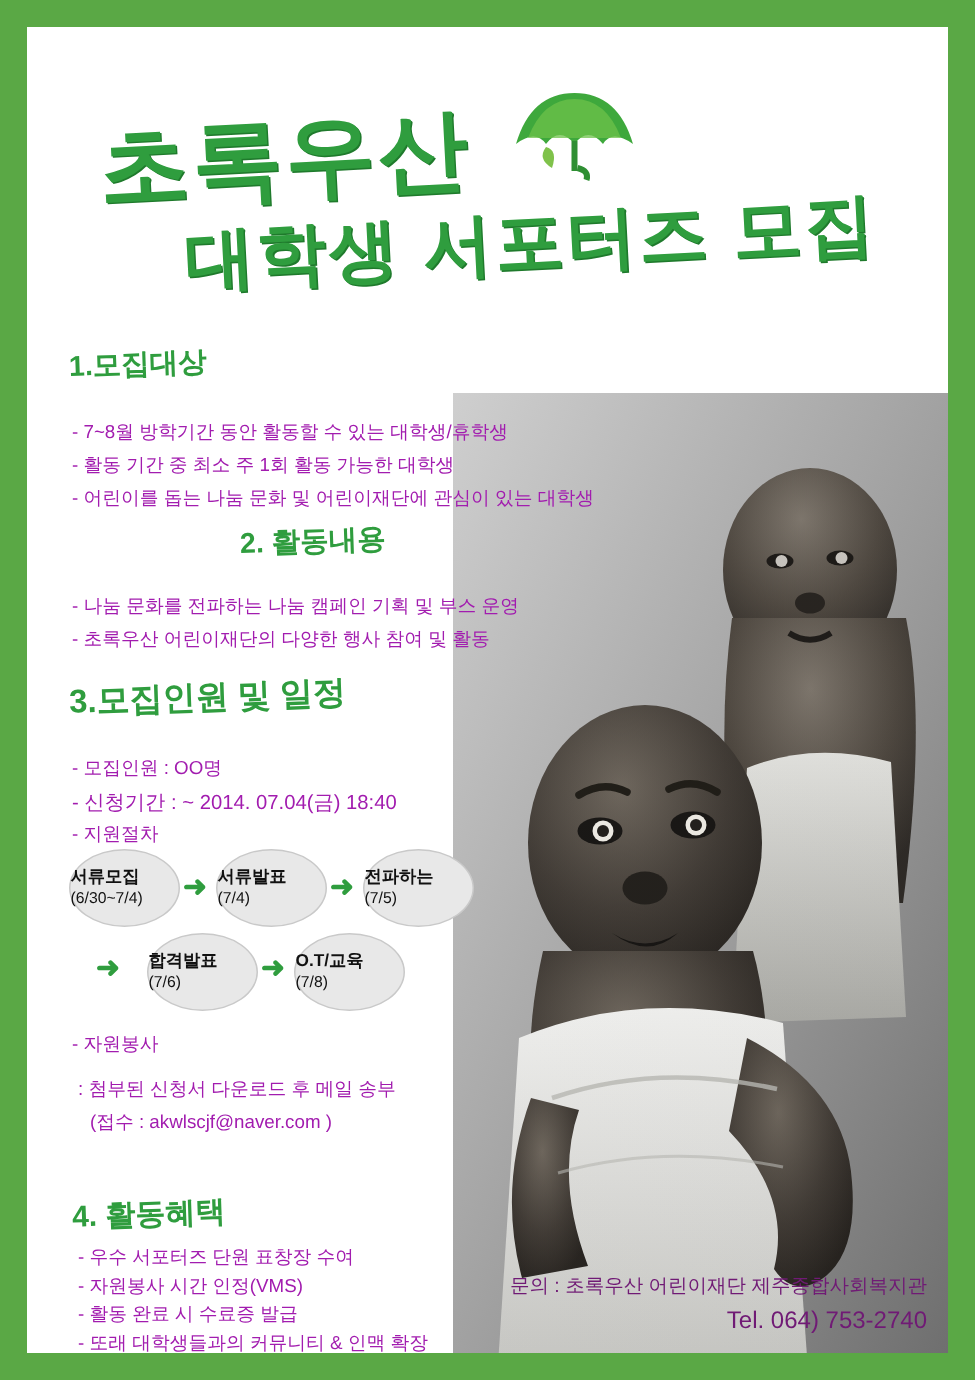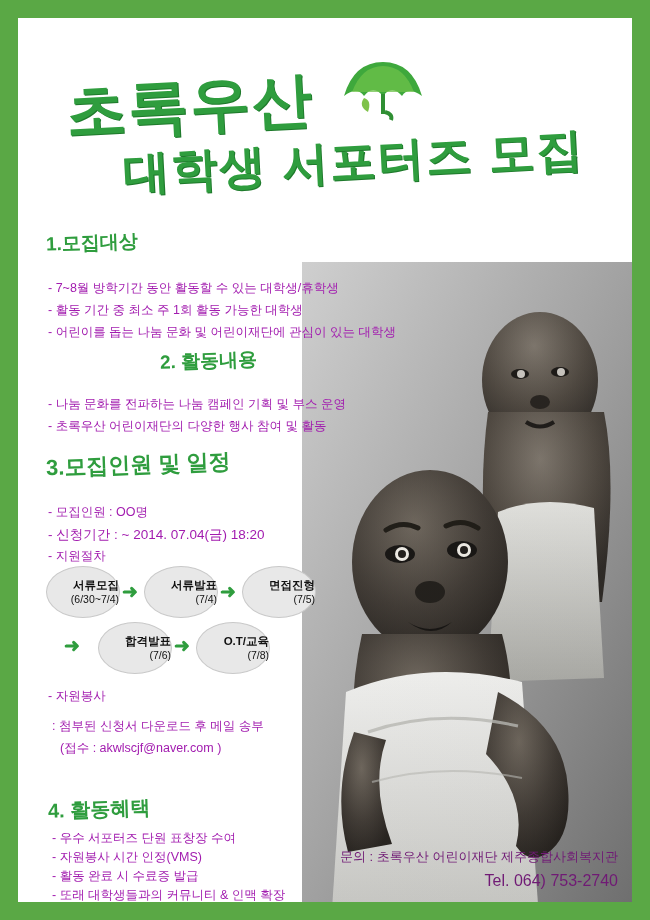--- a/index.html
+++ b/index.html
@@ -80,21 +80,21 @@
     position:absolute;
     background:#e8e8e8;
     border:1px solid #c9c9c9;
     border-radius:50%;
     text-align:center;
     color:#111;
     font-size:11px;
     line-height:1.25;
     display:flex;
     flex-direction:column;
-    align-items:flex-end;
+    align-items:flex-start;
     justify-content:center;
   }
   .ell b{font-weight:bold;font-size:11.5px;}
   .ell span{font-size:10.5px;}
   .arrow{
     position:absolute;
     color:#2f9d3e;
     font-size:19px;
     font-weight:bold;
     line-height:1;
@@ -198,35 +198,35 @@
   <div class="body-line" style="left:30px;top:262px;">- 7~8월 방학기간 동안 활동할 수 있는 대학생/휴학생</div>
   <div class="body-line" style="left:30px;top:284px;">- 활동 기간 중 최소 주 1회 활동 가능한 대학생</div>
   <div class="body-line" style="left:30px;top:306px;">- 어린이를 돕는 나눔 문화 및 어린이재단에 관심이 있는 대학생</div>
 
   <div class="sec-head h2">2. 활동내용</div>
   <div class="body-line" style="left:30px;top:378px;">- 나눔 문화를 전파하는 나눔 캠페인 기획 및 부스 운영</div>
   <div class="body-line" style="left:30px;top:400px;">- 초록우산 어린이재단의 다양한 행사 참여 및 활동</div>
 
   <div class="sec-head h3">3.모집인원 및 일정</div>
   <div class="body-line" style="left:30px;top:486px;">- 모집인원 : OO명</div>
-  <div class="body-line" style="left:30px;top:508px;font-size:13.5px;">- 신청기간 : ~ 2014. 07.04(금) 18:20</div>
+  <div class="body-line" style="left:30px;top:508px;font-size:13.5px;">- 신청기간 : ~ 2014. 07.04(금) 18:40</div>
   <div class="body-line" style="left:30px;top:530px;">- 지원절차</div>
 
   <div class="ell" style="left:28px;top:548px;width:72px;height:50px;">
     <b>서류모집</b>
     <span>(6/30~7/4)</span>
   </div>
   <div class="arrow" style="left:104px;top:564px;">➜</div>
   <div class="ell" style="left:126px;top:548px;width:72px;height:50px;">
     <b>서류발표</b>
     <span>(7/4)</span>
   </div>
   <div class="arrow" style="left:202px;top:564px;">➜</div>
   <div class="ell" style="left:224px;top:548px;width:72px;height:50px;">
-    <b>면접진형</b>
+    <b>전파하는</b>
     <span>(7/5)</span>
   </div>
 
   <div class="arrow" style="left:46px;top:618px;">➜</div>
   <div class="ell" style="left:80px;top:604px;width:72px;height:50px;">
     <b>합격발표</b>
     <span>(7/6)</span>
   </div>
   <div class="arrow" style="left:156px;top:618px;">➜</div>
   <div class="ell" style="left:178px;top:604px;width:72px;height:50px;">

